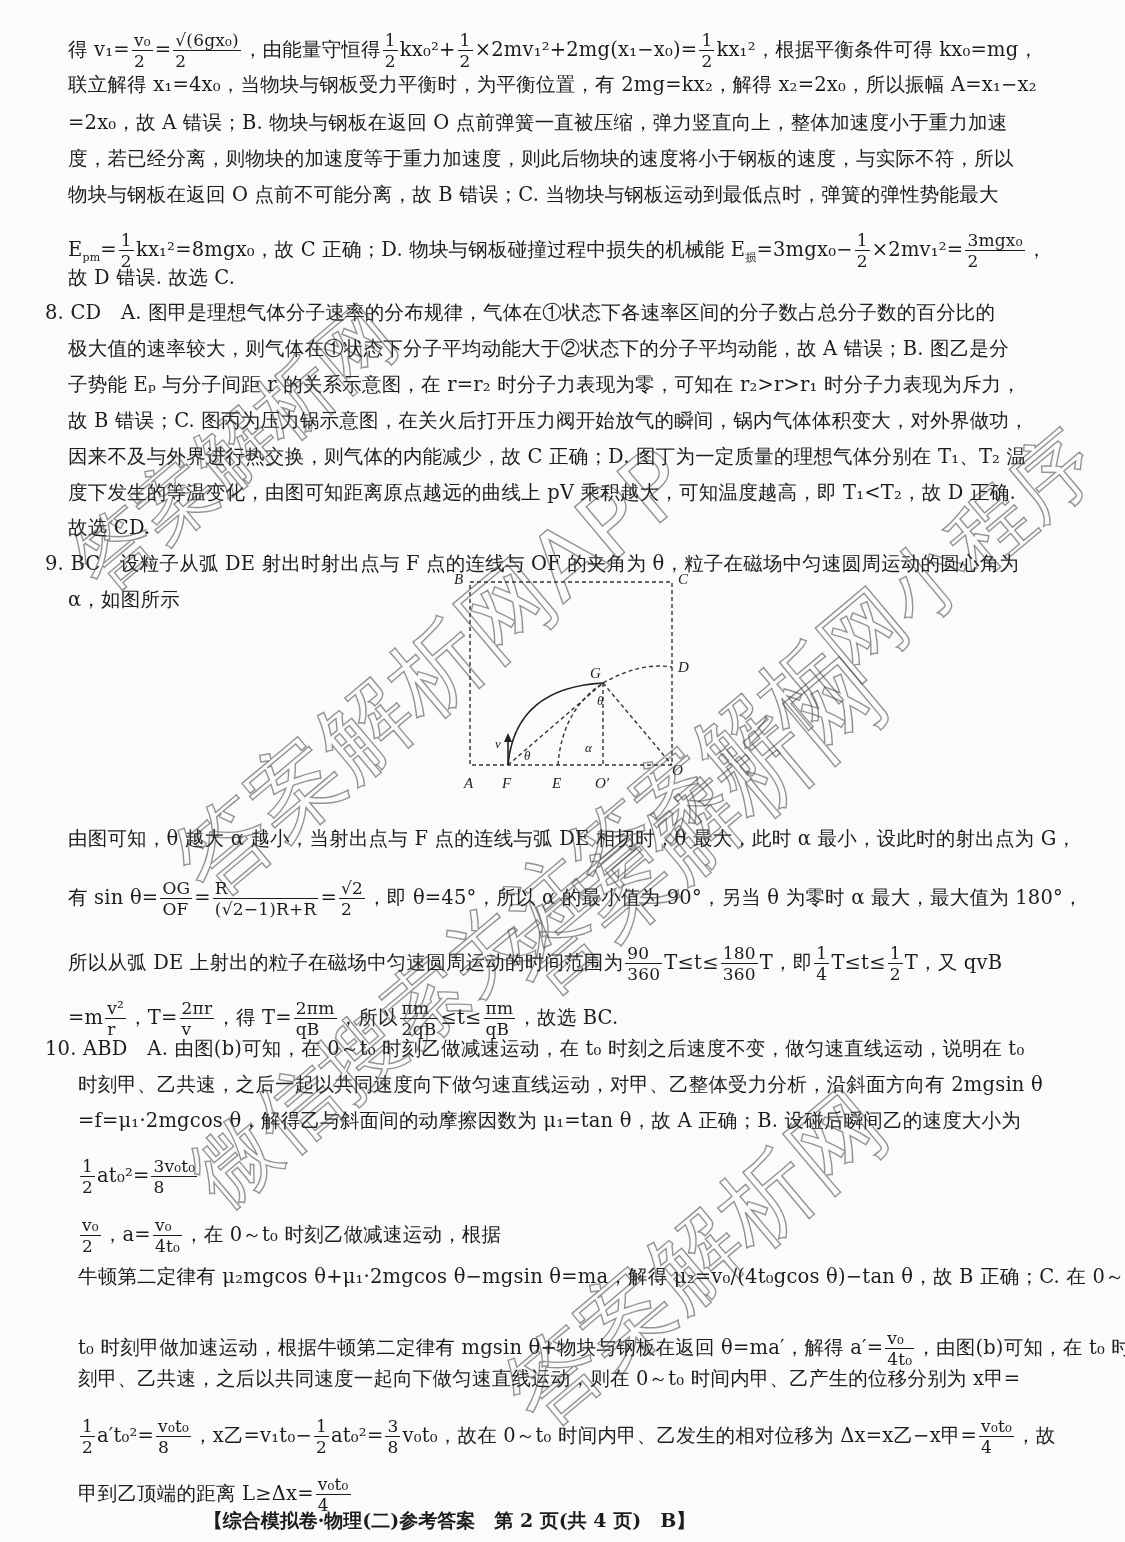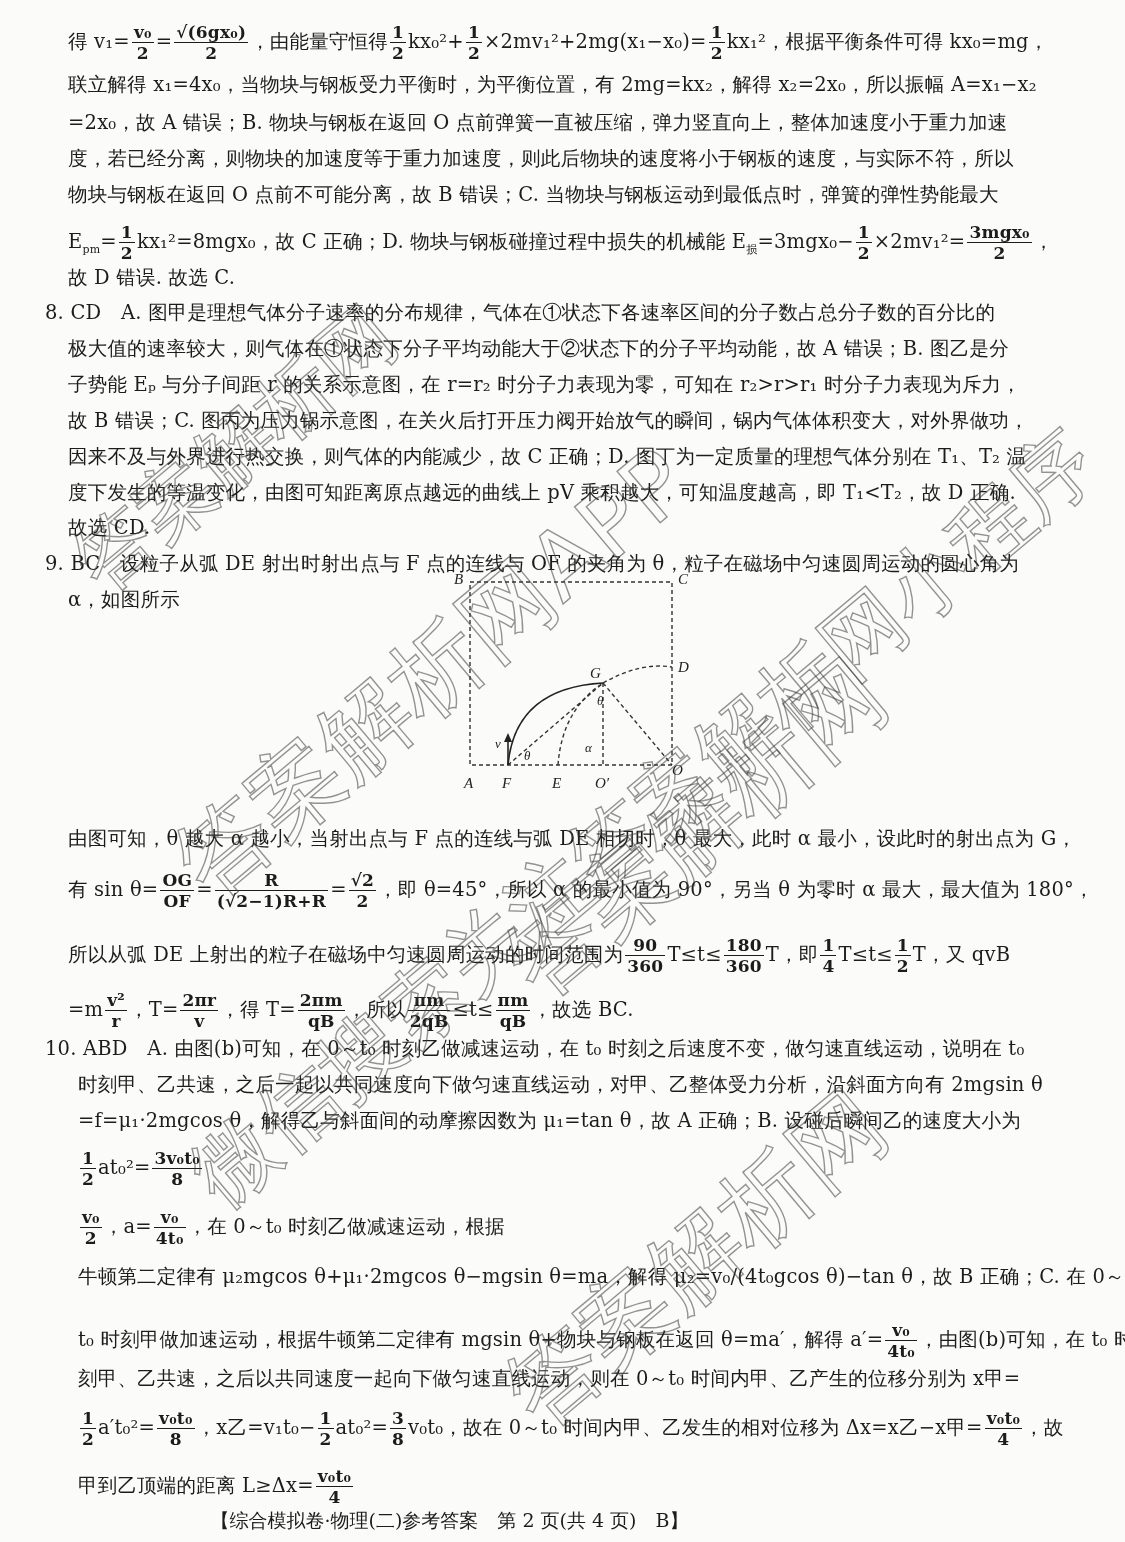--- a/index.html
+++ b/index.html
@@ -6,24 +6,24 @@
   body {
     width:1125px; height:1542px; overflow:hidden; position:relative;
     background:#fbfbfa; color:#1c1c1c;
     font-family:"DejaVu Serif","Liberation Serif",serif;
   }
   .page { position:absolute; left:0; top:0; width:1125px; height:1220px; }
   .line {
     position:absolute; left:0; width:1125px; font-size:19.5px;
     white-space:nowrap; letter-spacing:0.2px; line-height:26px;
   }
-  .frac { display:inline-block; vertical-align:middle; text-align:center; margin:0 2px; line-height:20px;font-weight:bold; }
+  .frac { display:inline-block; vertical-align:middle; margin:8px 2px; line-height:20px; }
   .frac .n { display:block; border-bottom:1.3px solid #1c1c1c; padding:0 2px; font-size:17px; }
   .frac .d { display:block; padding:0 2px; font-size:17px; }
-  .footer { position:absolute; top:1508px; left:0; width:899px; text-align:center; font-size:19px; font-weight:normal; }
+  .footer { position:absolute; top:1508px; left:0; width:899px; text-align:center; font-size:19px; font-weight:bold; }
   .fig { position:absolute; left:440px; top:570px; }
   .wm {
     position:absolute; color:rgba(40,40,40,0.0); font-size:96px; white-space:nowrap;
     -webkit-text-stroke:1.4px rgba(60,60,60,0.55); transform-origin:left bottom;
     font-family:"DejaVu Sans","Liberation Sans",sans-serif; pointer-events:none;
   }
 </style>
 </head>
 <body>
 

